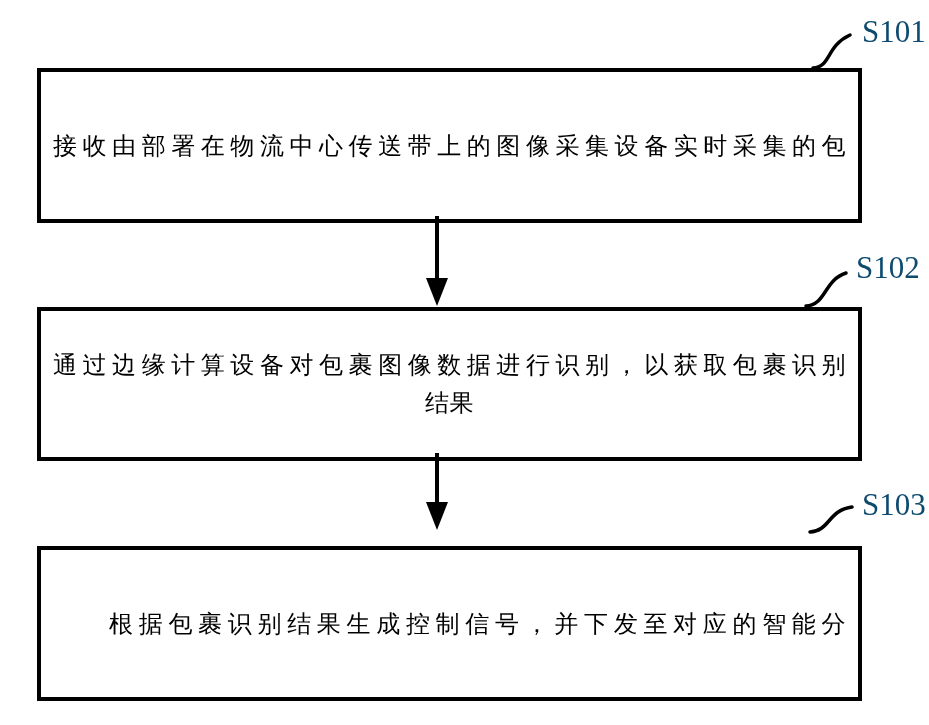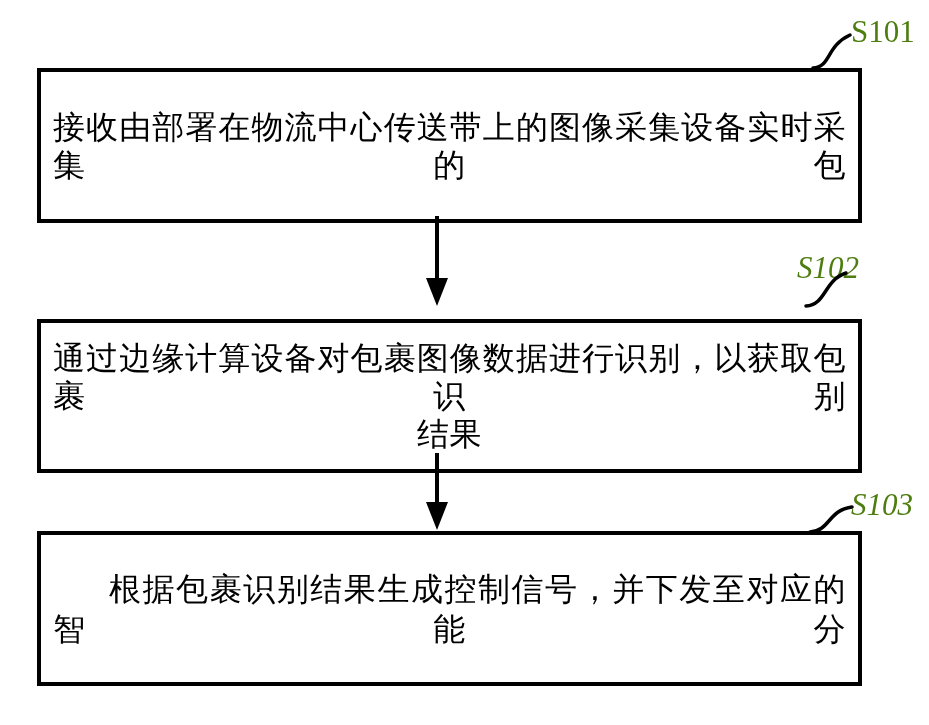--- a/index.html
+++ b/index.html
@@ -22,24 +22,24 @@
     width: 793px;
     border: 4px solid #000000;
     background: #ffffff;
     display: flex;
     flex-direction: column;
     justify-content: center;
     padding: 0 12px;
     box-sizing: content-box;
   }
   .box-1 { top: 68px;  height: 147px; }
-  .box-2 { top: 319px; height: 146px; }
-  .box-3 { top: 531px; height: 147px; gap: 21px; }
+  .box-2 { top: 307px; height: 146px; }
+  .box-3 { top: 546px; height: 147px; gap: 21px; }
   .step-line {
-    font-size: 32px;
+    font-size: 24px;
     line-height: 38px;
     letter-spacing: 0.5px;
     white-space: nowrap;
   }
   .box-3 .step-line { line-height: 40px; white-space: normal; }
   .line-justify {
     text-align: justify;
     text-align-last: justify;
     white-space: normal !important;
   }
@@ -47,25 +47,26 @@
     text-align: center;
   }
   .line-indent {
     text-indent: 56px;
   }
   .step-label {
     position: absolute;
     font-family: "Liberation Serif", "DejaVu Serif", serif;
     font-size: 31px;
     line-height: 36px;
-    color: #4d7c0f;
+    color: #0c4a6e;
+    margin-left: 11px;
   }
   .label-1 { left: 851px; top: 14px;  }
-  .label-2 { left: 797px; top: 250px; font-style: italic; }
-  .label-3 { left: 851px; top: 487px; font-style: italic; }
+  .label-2 { left: 845px; top: 250px; }
+  .label-3 { left: 851px; top: 487px; }
   .overlay-svg {
     position: absolute;
     left: 0;
     top: 0;
     pointer-events: none;
   }
 </style>
 </head>
 <body>
 

